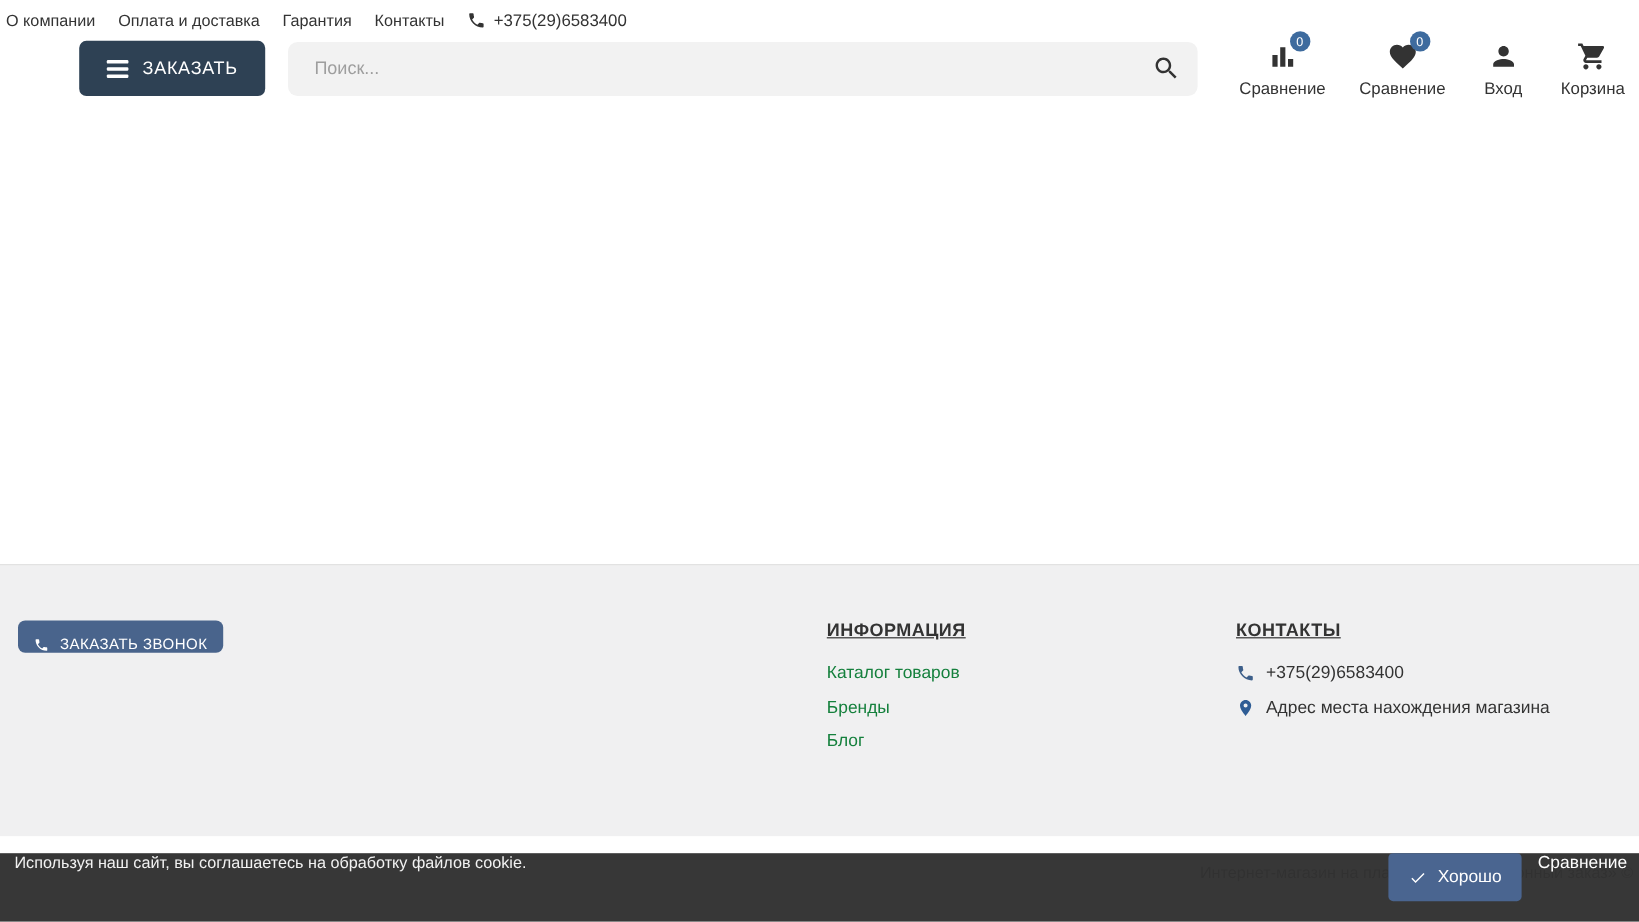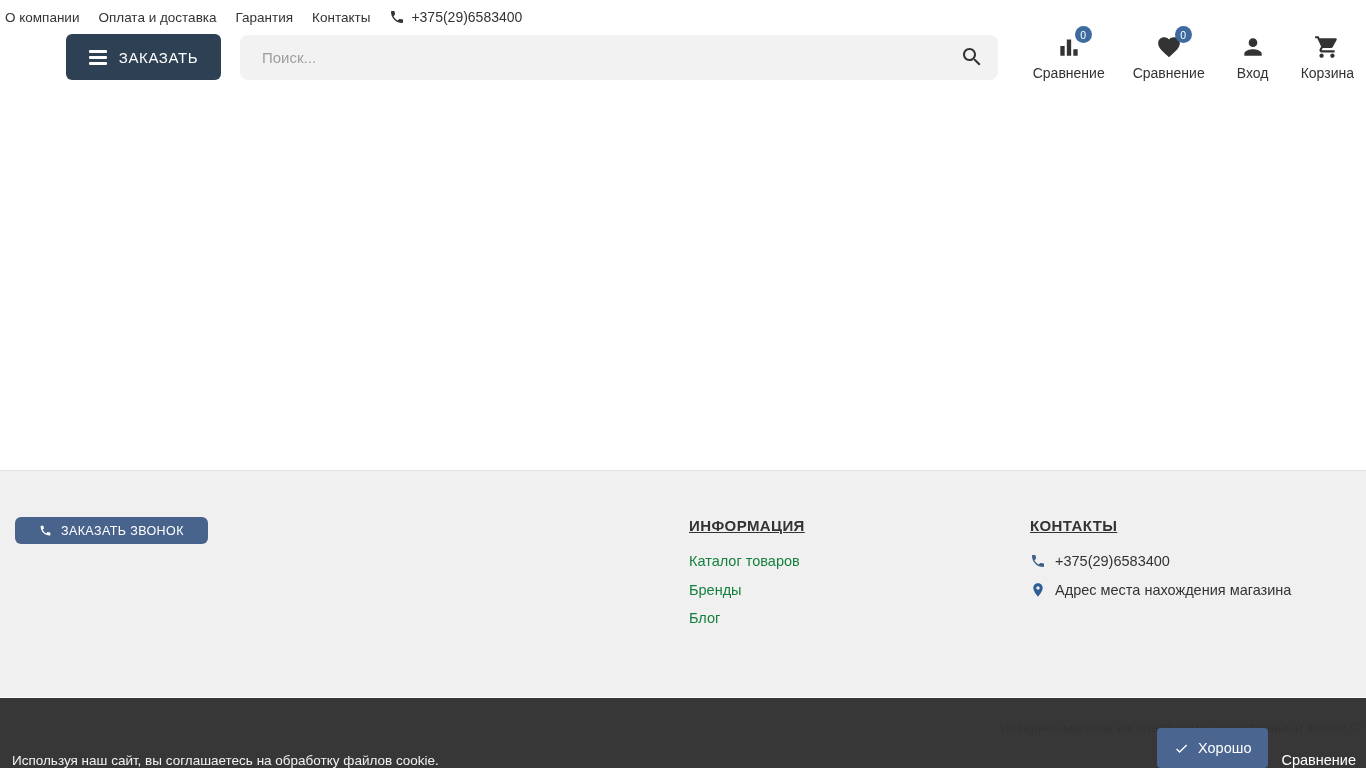--- a/index.html
+++ b/index.html
@@ -130,28 +130,28 @@
   .footer {
     height: 227px;
     background: #f0f0f1;
     border-top: 1px solid #e2e2e2;
     display: flex;
     padding: 46px 12px 0 15px;
   }
   .col-call { width: 674px; flex: 0 0 auto; }
   .call-btn {
     display: inline-flex;
-    align-items: center;
+    align-items: flex-end;
     gap: 9px;
     background: #49648c;
     color: #fff;
     border: none;
     border-radius: 6px;
     height: 27px;
-    padding: 0 24px;
+    padding: 0 13px;
     font-family: inherit;
     font-size: 12.5px;
     letter-spacing: 0.4px;
     cursor: pointer;
   }
   .col-info { width: 341px; flex: 0 0 auto; }
   .col-contacts { flex: 1; }
   .footer h3 {
     font-size: 15px;
     font-weight: bold;
@@ -188,24 +188,24 @@
     right: 5px;
     font-size: 13.5px;
     color: #9a9a9a;
     white-space: nowrap;
   }
 
   
   .cookiebar {
     position: fixed;
     left: 0; right: 0; bottom: 0;
-    height: 70px;
+    height: 57px;
     background: rgba(43, 43, 43, 0.94);
     display: flex;
-    align-items: flex-end;
+    align-items: flex-start;
     z-index: 10;
   }
   .cookie-msg {
     margin-left: 12px;
     font-size: 13.5px;
     color: #f2f2f2;
     flex: 1;
   }
   .cookie-accept {
     display: inline-flex;

